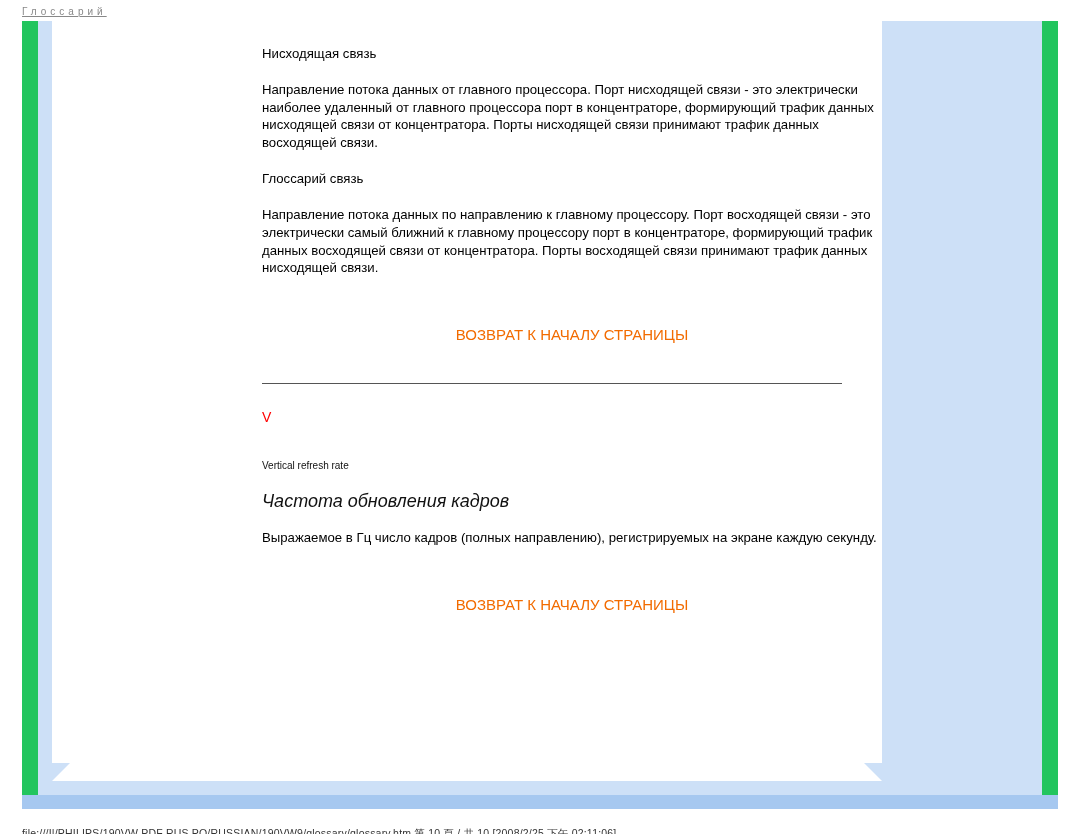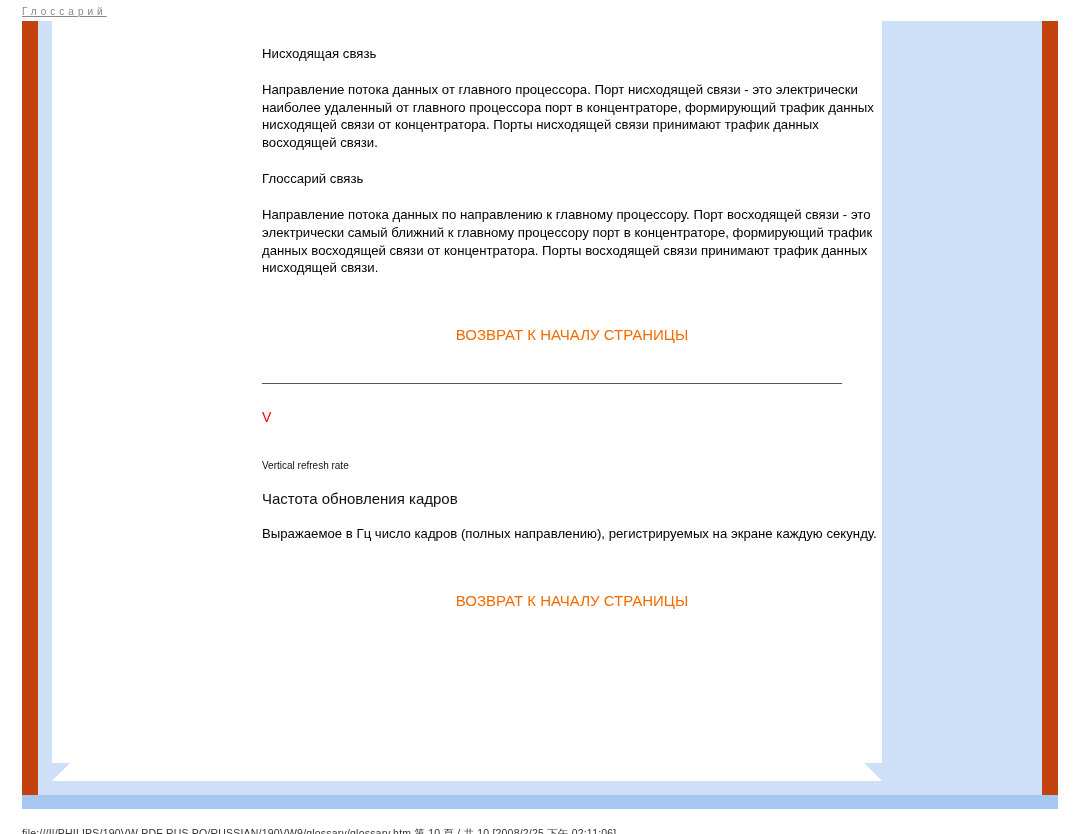--- a/index.html
+++ b/index.html
@@ -13,21 +13,21 @@
   .header-small {
     font-size: 10px;
     color: #888;
     letter-spacing: 4px;
     padding: 6px 0 4px 22px;
     text-decoration: underline;
   }
   .outer {
     width: 1036px;
     margin: 0 0 0 22px;
-    background: #c2410c;
+    background: #22c55e;
     padding: 0;
     box-sizing: border-box;
   }
   .waist {
     width: 1004px;
     margin: 0 auto;
     background: #cde0f7;
     box-sizing: border-box;
   }
   .page {
@@ -73,21 +73,22 @@
     color: #ff0000;
     font-size: 14px;
     padding-bottom: 32px;
   }
   .term-en {
     font-size: 10px;
     color: #111;
     padding-bottom: 16px;
   }
   .term-it {
-    font-size: 15px;
+    font-style: italic;
+    font-size: 18px;
     color: #111;
     padding-bottom: 16px;
   }
   .corner {
     position: absolute;
     left: 0;
     bottom: 0;
     width: 18px;
     height: 18px;
     background: linear-gradient(135deg, #cde0f7 0%, #cde0f7 49%, #fff 51%, #fff 100%);

